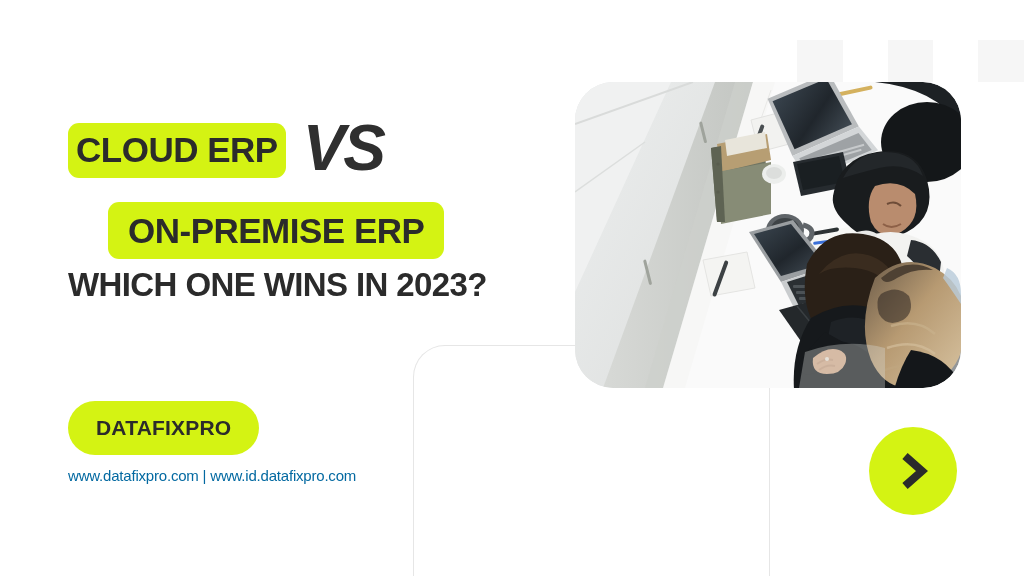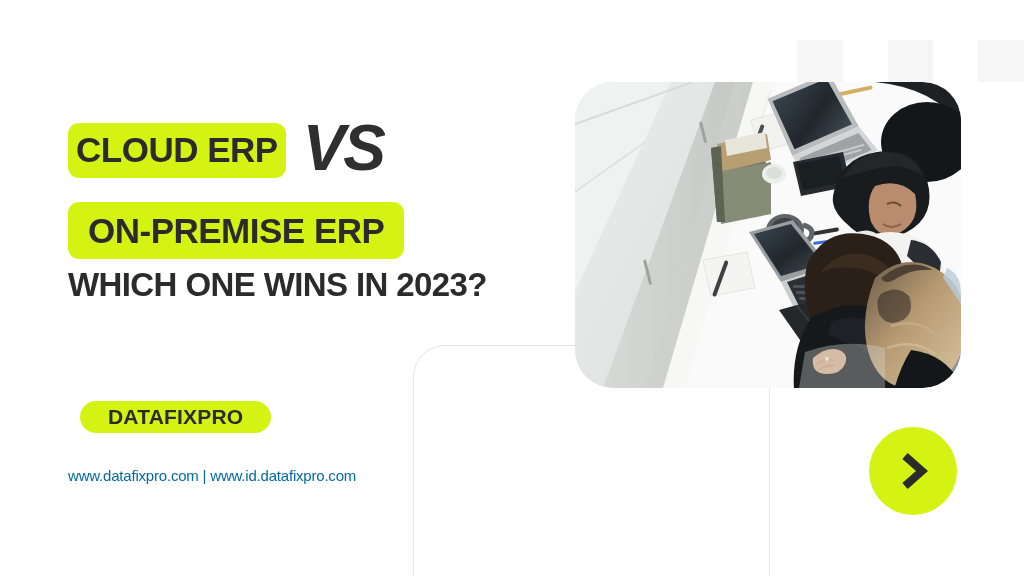--- a/index.html
+++ b/index.html
@@ -33,21 +33,21 @@
   .badge {
     background:#d4f313;
     color:#2b2b2b;
     border-radius:11px;
     font-weight:bold;
     letter-spacing:-0.5px;
     display:inline-flex;
     align-items:center;
   }
   .badge-1 { height:55px; padding:0 8px; font-size:35px; }
-  .badge-2 { height:57px; padding:4px 20px; font-size:35px; margin-top:20px; }
+  .badge-2 { height:57px; padding:4px 20px; font-size:35px; margin-top:20px;margin-left:40px; }
 
   .vs {
     font-size:64px;
     font-weight:bold;
     color:#2f2f2f;
     line-height:1;
     margin-left:17px;
     font-style:italic;
     letter-spacing:-2px;
     transform:translateY(-2px);
@@ -55,22 +55,22 @@
   }
 
   .subhead {
     position:absolute; left:68px; top:266px;
     font-size:33px; font-weight:bold; color:#2b2b2b;
     letter-spacing:-0.6px;
   }
 
   
   .brand-badge {
-    position:absolute; left:80px; top:401px;
-    height:32px; padding:0 28px;
+    position:absolute; left:68px; top:401px;
+    height:54px; padding:0 28px;
     background:#d4f313; color:#2b2b2b;
     border-radius:999px;
     font-size:21px; font-weight:bold; letter-spacing:0.2px;
     display:inline-flex; align-items:center;
   }
   .brand-urls {
     position:absolute; left:68px; top:467px;
     font-size:15px; color:#0369a1; letter-spacing:-0.2px;
   }
 

